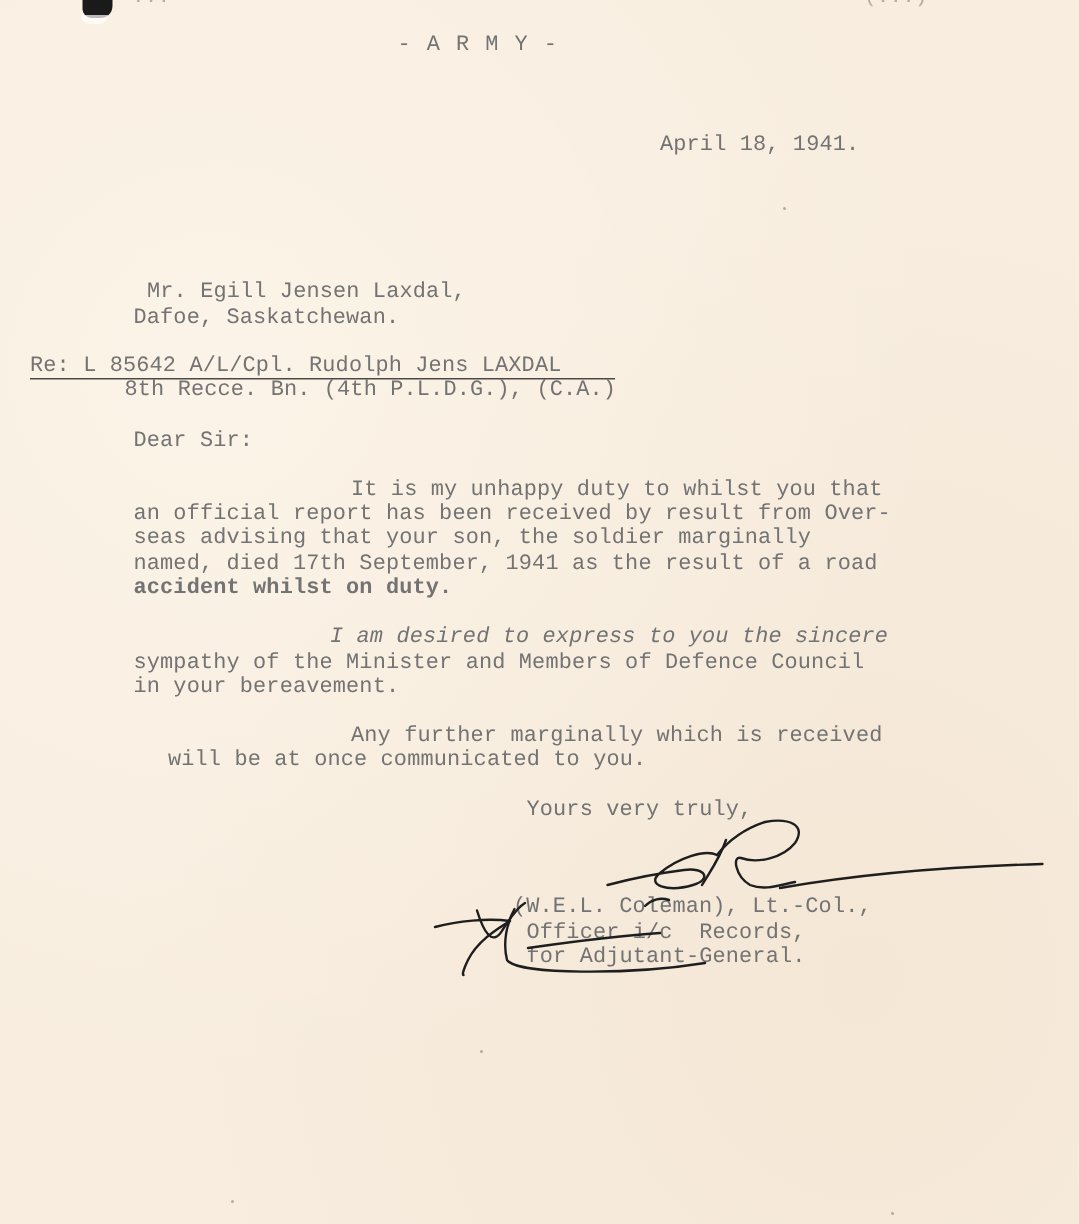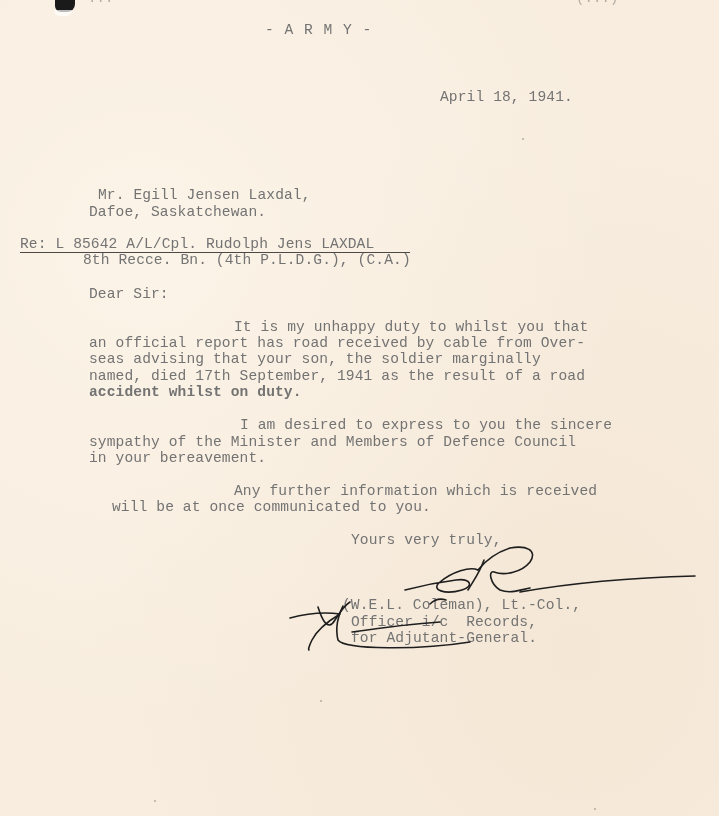--- a/index.html
+++ b/index.html
@@ -98,34 +98,34 @@
 <div>
   <div class="typed" style="left:20px; top:236px;">Re: L 85642 A/L/Cpl. Rudolph Jens LAXDAL</div>
   <div class="underline-line" style="left:20px; top:252px; width:390px;"></div>
   <div class="typed" style="left:59px; top:252px;margin-left:24px;">8th Recce. Bn. (4th P.L.D.G.), (C.A.)</div>
 </div>
 
 <div class="typed" style="left:89px; top:286px;">Dear Sir:</div>
 
 <div>
   <div class="typed" style="left:234px; top:319px;">It is my unhappy duty to whilst you that</div>
-  <div class="typed" style="left:89px; top:335px;">an official report has road received by cable from Over-</div>
+  <div class="typed" style="left:89px; top:335px;">an official report has been received by result from Over-</div>
   <div class="typed" style="left:89px; top:351px;">seas advising that your son, the soldier marginally</div>
   <div class="typed" style="left:89px; top:368px;">named, died 17th September, 1941 as the result of a road</div>
   <div class="typed" style="left:89px; top:384px;font-weight:bold;">accident whilst on duty.</div>
 </div>
 
 <div>
-  <div class="typed" style="left:240px; top:417px;">I am desired to express to you the sincere</div>
+  <div class="typed" style="left:220px; top:417px;font-style:italic;">I am desired to express to you the sincere</div>
   <div class="typed" style="left:89px; top:434px;">sympathy of the Minister and Members of Defence Council</div>
   <div class="typed" style="left:89px; top:450px;">in your bereavement.</div>
 </div>
 
 <div>
-  <div class="typed" style="left:234px; top:483px;">Any further information which is received</div>
+  <div class="typed" style="left:234px; top:483px;">Any further marginally which is received</div>
   <div class="typed" style="left:89px; top:499px;margin-left:23px;">will be at once communicated to you.</div>
 </div>
 
 <div class="typed" style="left:351px; top:532px;">Yours very truly,</div>
 
 <div>
   <div class="typed" style="left:342px; top:597px;">(W.E.L. Coleman), Lt.-Col.,</div>
   <div class="typed" style="left:351px; top:614px;">Officer i/c  Records,</div>
   <div class="typed" style="left:351px; top:630px;">for Adjutant-General.</div>
 </div>

